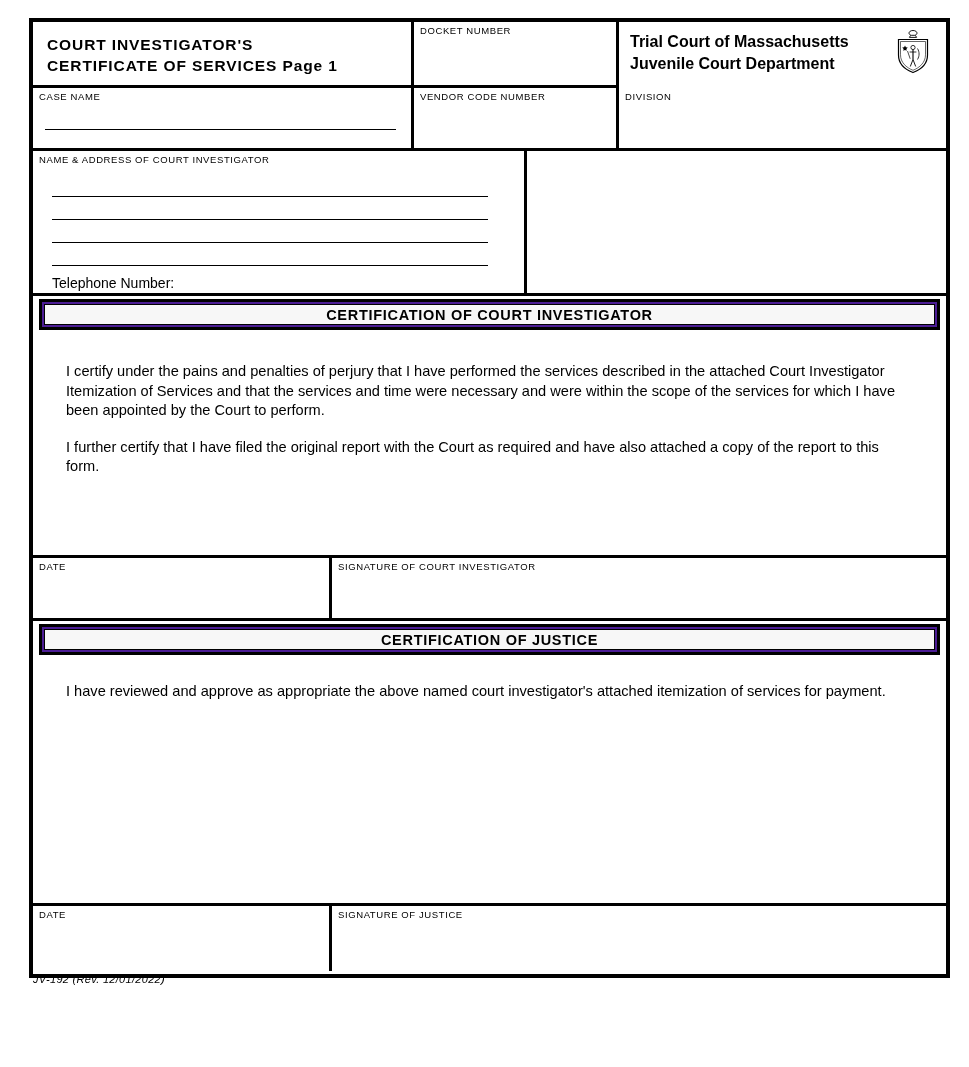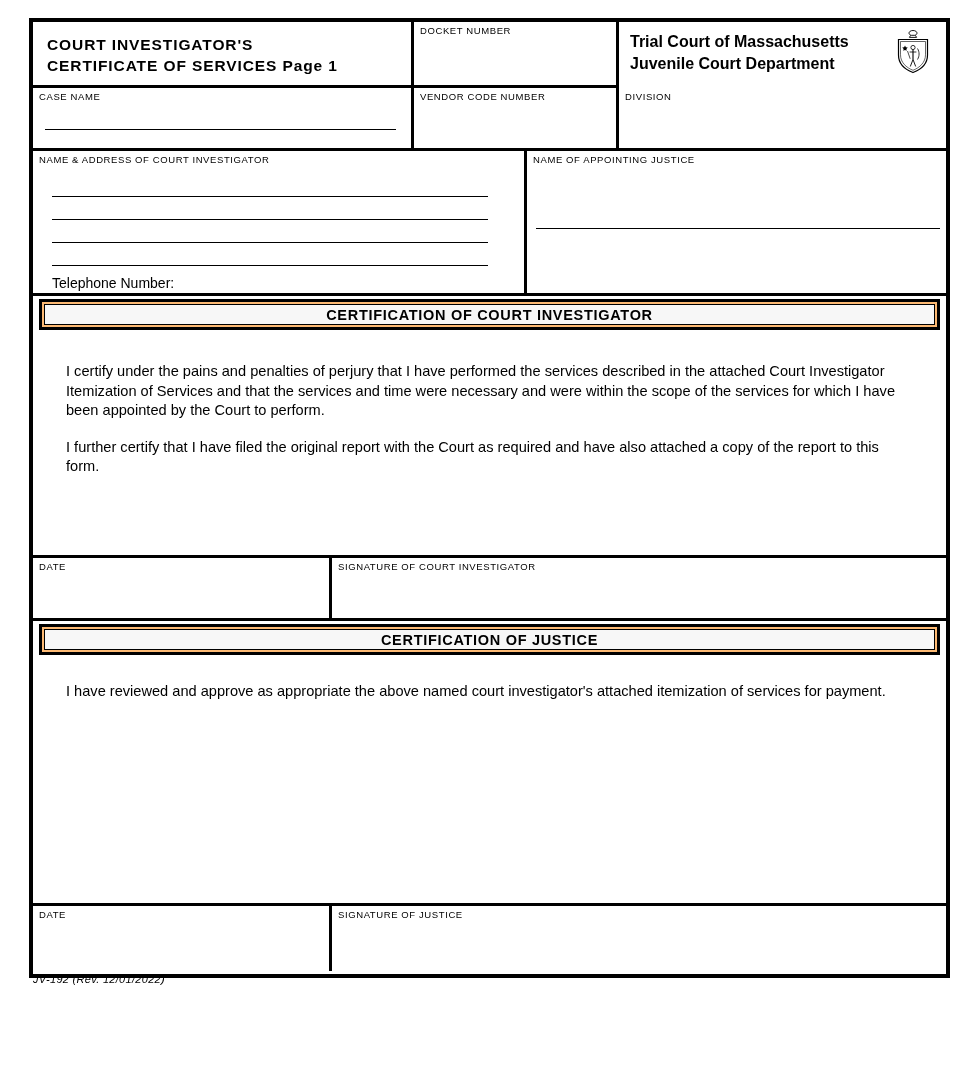--- a/index.html
+++ b/index.html
@@ -105,21 +105,21 @@
     top: 6px;
     width: 46px;
     height: 50px;
   }
 
   
   .banner-wrap {
     position: absolute;
     box-sizing: border-box;
     border: 3px solid #000;
-    background: #fdba74;
+    background: #4c1d95;
     padding: 2px;
   }
   .banner-inner {
     border: 1px solid #000;
     background: #f7f7f7;
     text-align: center;
     font-size: 14.5px;
     font-weight: bold;
     letter-spacing: 0.7px;
     line-height: 24px;
@@ -230,24 +230,20 @@
       <div class="fill-line" style="left:19px; top:45px; width:436px;"></div>
       <div class="fill-line" style="left:19px; top:68px; width:436px;"></div>
       <div class="fill-line" style="left:19px; top:91px; width:436px;"></div>
       <div class="fill-line" style="left:19px; top:114px; width:436px;"></div>
       <div style="position:absolute; left:19px; top:124px; font-size:14px; white-space:nowrap;">
         <span>Telephone Number:</span>
       </div>
       <div class="fill-line" style="left:165px; top:143px; width:199px;"></div>
     </div>
 
-    <div class="cell" style="left:494px; top:129px; width:419px; height:142px;">
-      <div class="cap">NAME OF APPOINTING JUSTICE</div>
-      <div class="fill-line" style="left:9px; top:77px; width:404px;"></div>
-    </div>
 
     <div class="rule-v" style="left:491px; top:126px; height:145px;"></div>
     <div class="rule-h" style="left:0; top:271px; width:913px;"></div>
 
     <div class="banner-wrap" style="left:6px; top:277px; width:901px; height:31px;">
       <div class="banner-inner">CERTIFICATION OF COURT INVESTIGATOR</div>
     </div>
 
     <div class="body-text" style="left:33px; top:340px; width:850px;">
       <p>I certify under the pains and penalties of perjury that I have performed the services described in the attached Court Investigator Itemization of Services and that the services and time were necessary and were within the scope of the services for which I have been appointed by the Court to perform.</p>

